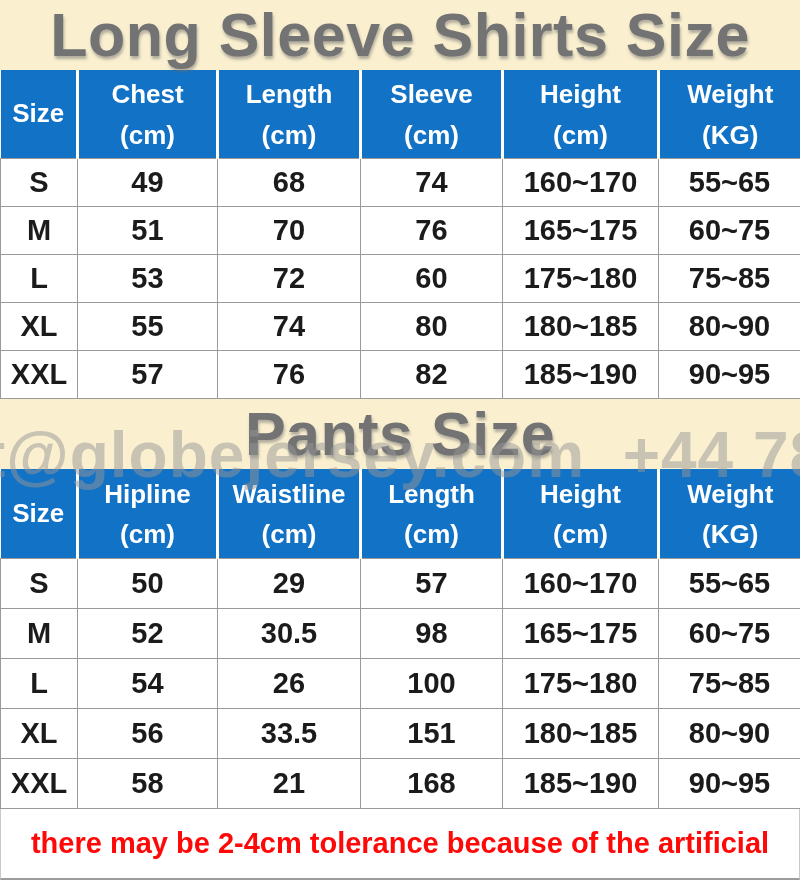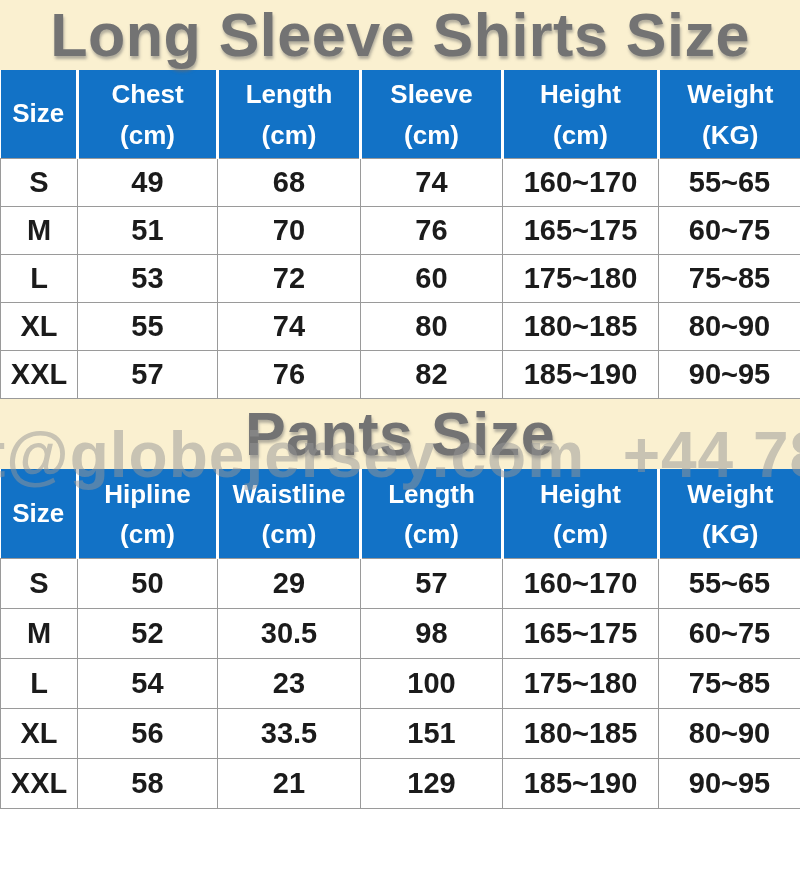--- a/index.html
+++ b/index.html
@@ -222,40 +222,41 @@
         <td>M</td>
         <td>52</td>
         <td>30.5</td>
         <td>98</td>
         <td>165~175</td>
         <td>60~75</td>
       </tr>
       <tr>
         <td>L</td>
         <td>54</td>
-        <td>23</td>
+        <td>26</td>
         <td>100</td>
         <td>175~180</td>
         <td>75~85</td>
       </tr>
       <tr>
         <td>XL</td>
         <td>56</td>
         <td>33.5</td>
         <td>151</td>
         <td>180~185</td>
         <td>80~90</td>
       </tr>
       <tr>
         <td>XXL</td>
         <td>58</td>
         <td>21</td>
-        <td>129</td>
+        <td>168</td>
         <td>185~190</td>
         <td>90~95</td>
       </tr>
     </tbody>
   </table>
 
+  <div class="footer-note">there may be 2-4cm tolerance because of the artificial</div>
 
   <div class="watermark">t@globejersey.com  +44 784</div>
 
 </div>
 
 </body></html>

